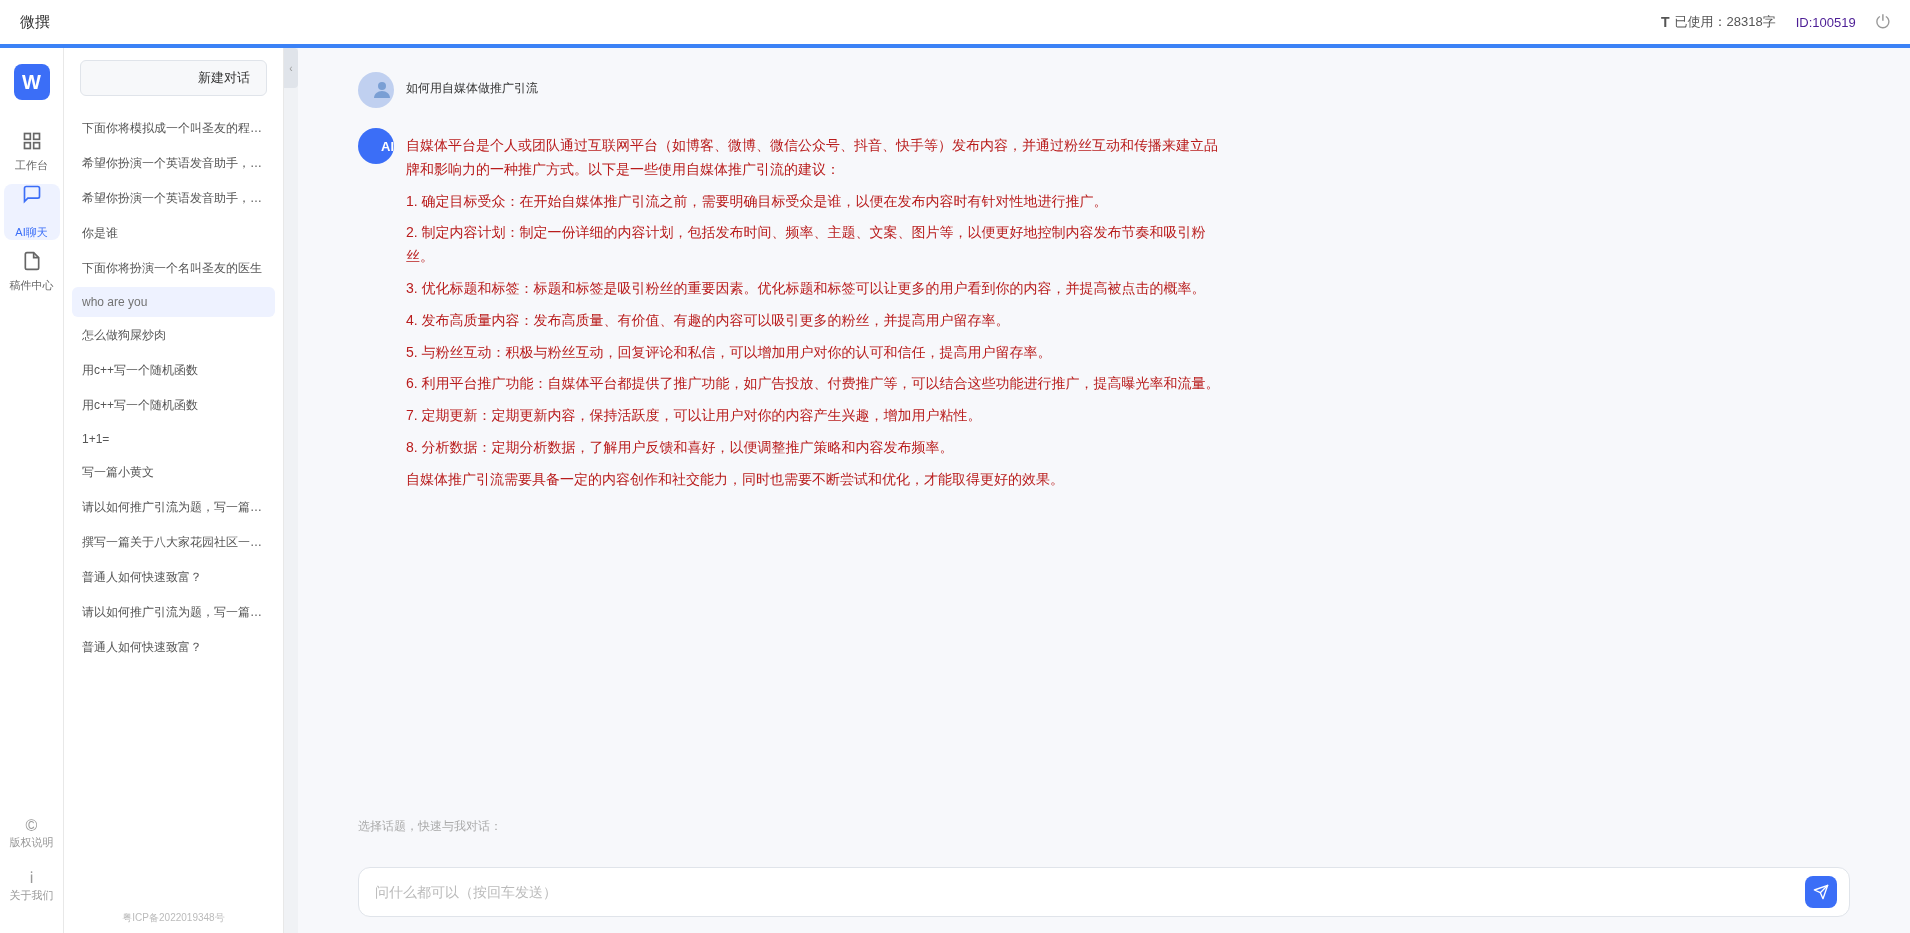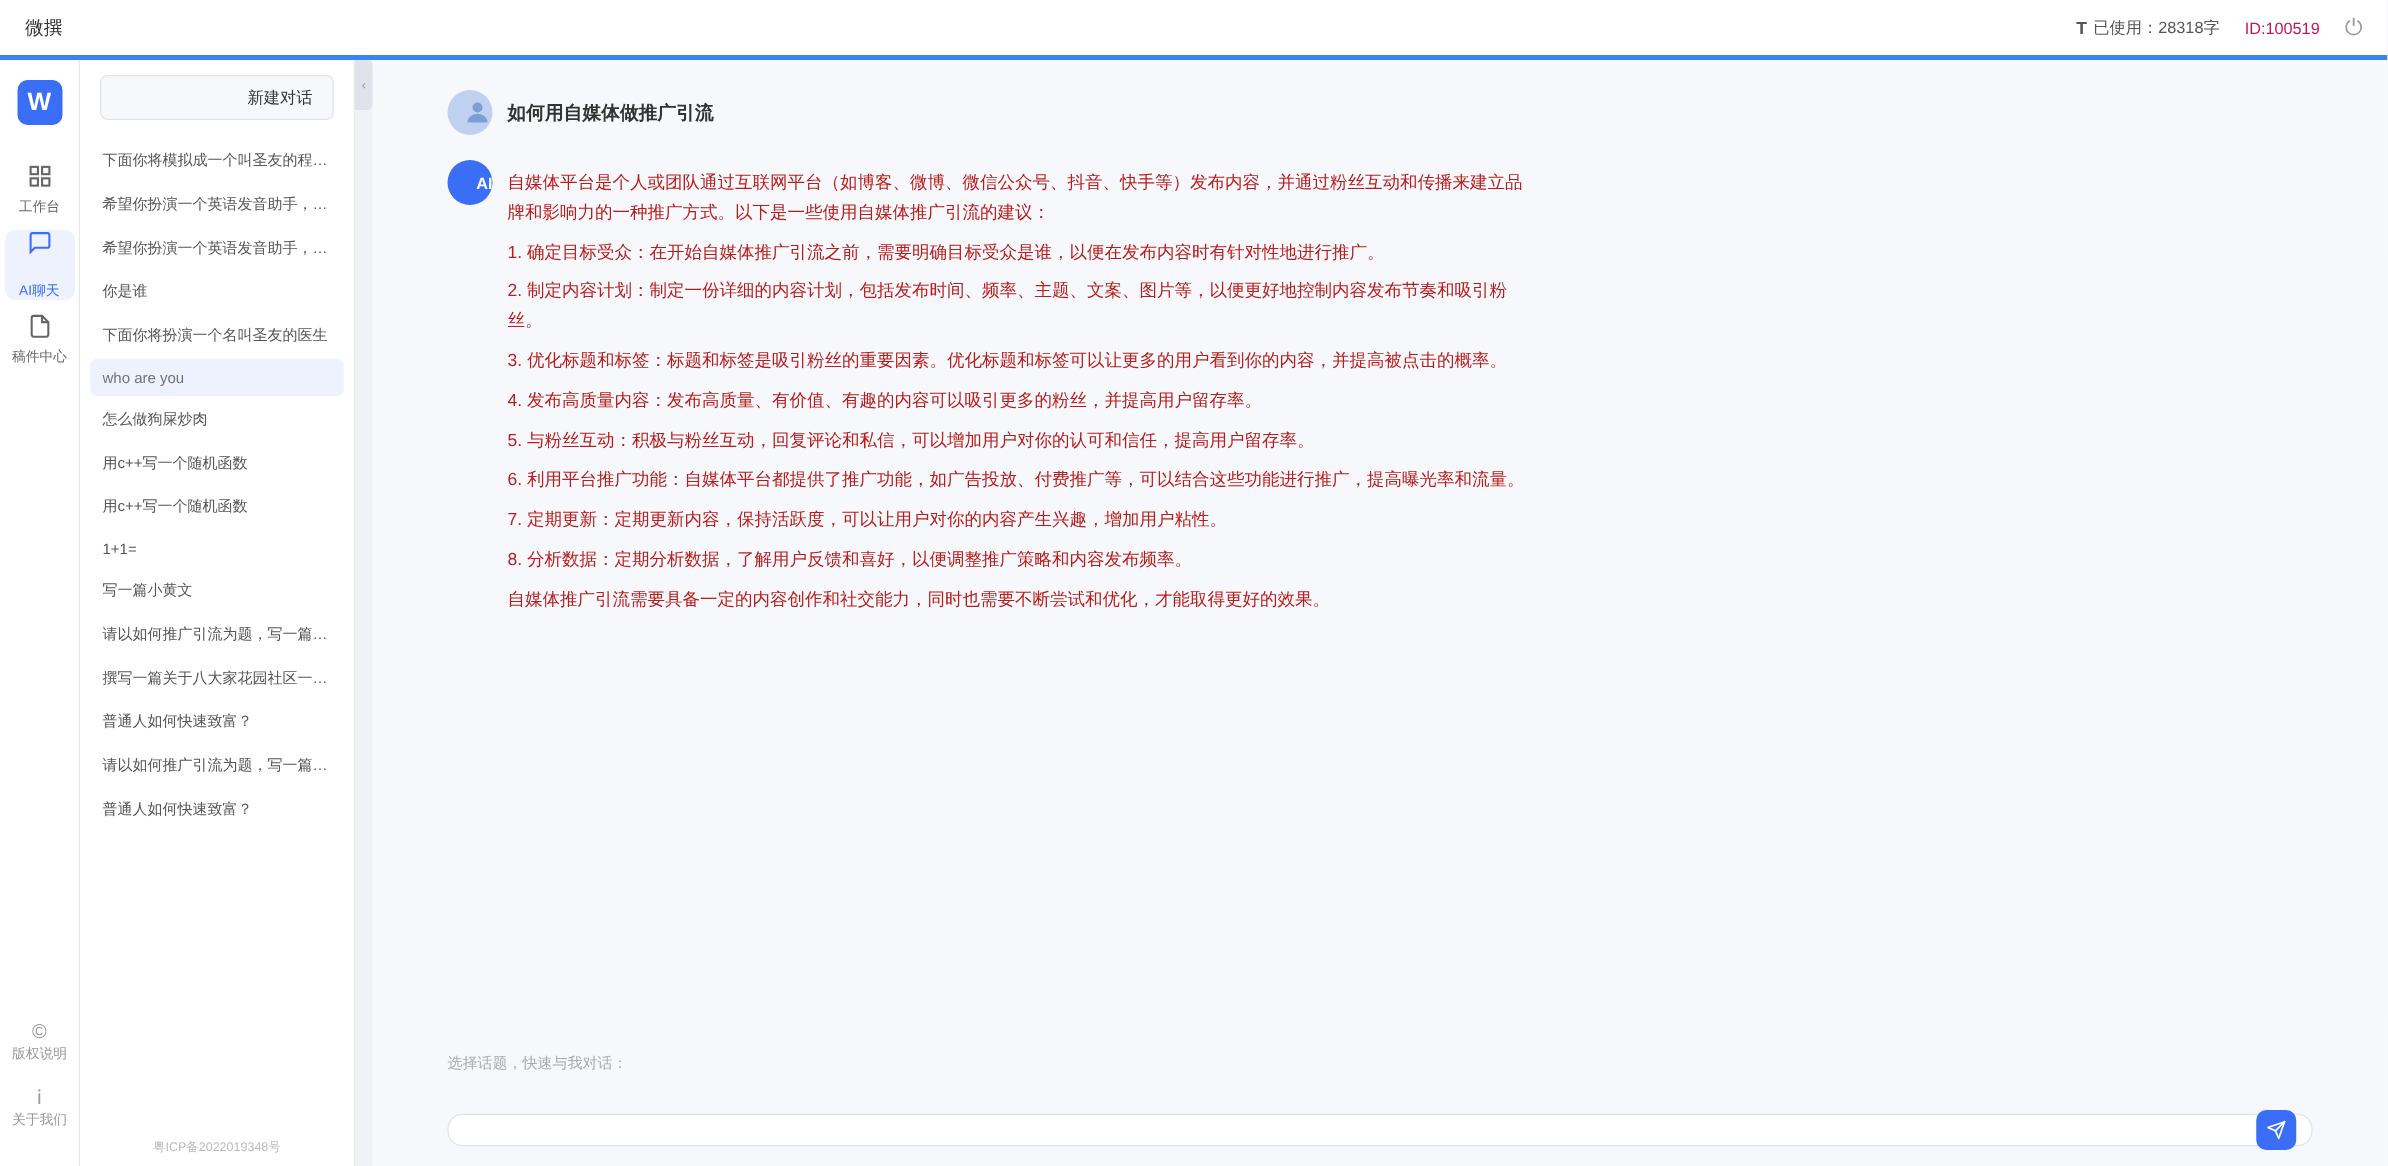--- a/index.html
+++ b/index.html
@@ -216,24 +216,23 @@
     }
 
     .message-bubble {
       max-width: 820px;
       font-size: 14px;
       line-height: 1.7;
       color: #b91c1c;
     }
     .message-bubble.user-bubble {
       background: transparent;
-      font-size: 15px;
+      font-size: 12px;
       color: #333;
       padding-top: 6px;
-      font-weight: bold;
     }
     .message-bubble.ai-bubble {
       background: transparent;
       padding-top: 6px;
     }
     .ai-bubble p { margin-bottom: 8px; }
     .ai-bubble p:last-child { margin-bottom: 0; }
 
     
     #quick-prompts {
@@ -293,21 +292,21 @@
 </head>
 <body>
 
 <div id="topbar">
   <span id="topbar-title">微撰</span>
   <div id="topbar-right">
     <div id="topbar-usage">
       <span style="font-weight:bold;color:#555;font-size:14px;">T</span>
       <span style="font-size:13px;color:#555;">已使用：28318字</span>
     </div>
-    <span id="topbar-id" style="font-size:13px;color:#be185d;text-align:right;">ID:100519</span>
+    <span id="topbar-id" style="font-size:13px;color:#4c1d95;text-align:right;">ID:100519</span>
     <span id="topbar-logout" style="font-size:18px;color:#999;cursor:pointer;">⏻</span>
   </div>
 </div>
 
 <div id="app">
 
   <div id="icon-nav">
     <div id="logo-area">
       <div class="logo-w">W</div>
     </div>
@@ -416,20 +415,21 @@
       </div>
 
     </div>
 
     <div id="quick-prompts">
       <div id="quick-prompts-label">选择话题，快速与我对话：</div>
     </div>
 
     <div id="input-area">
       <div id="input-box">
+        <textarea id="chat-input" rows="1" placeholder="问什么都可以（按回车发送）" style=""></textarea>
         <div id="send-btn">
           <svg viewBox="0 0 24 24" xmlns="http://www.w3.org/2000/svg">
             <path d="M22 2L11 13" stroke="white" stroke-width="2" stroke-linecap="round" stroke-linejoin="round"></path>
             <path d="M22 2L15 22L11 13L2 9L22 2Z" stroke="white" stroke-width="2" stroke-linecap="round" stroke-linejoin="round" fill="none"></path>
           </svg>
         </div>
       </div>
     </div>
   </div>
 

